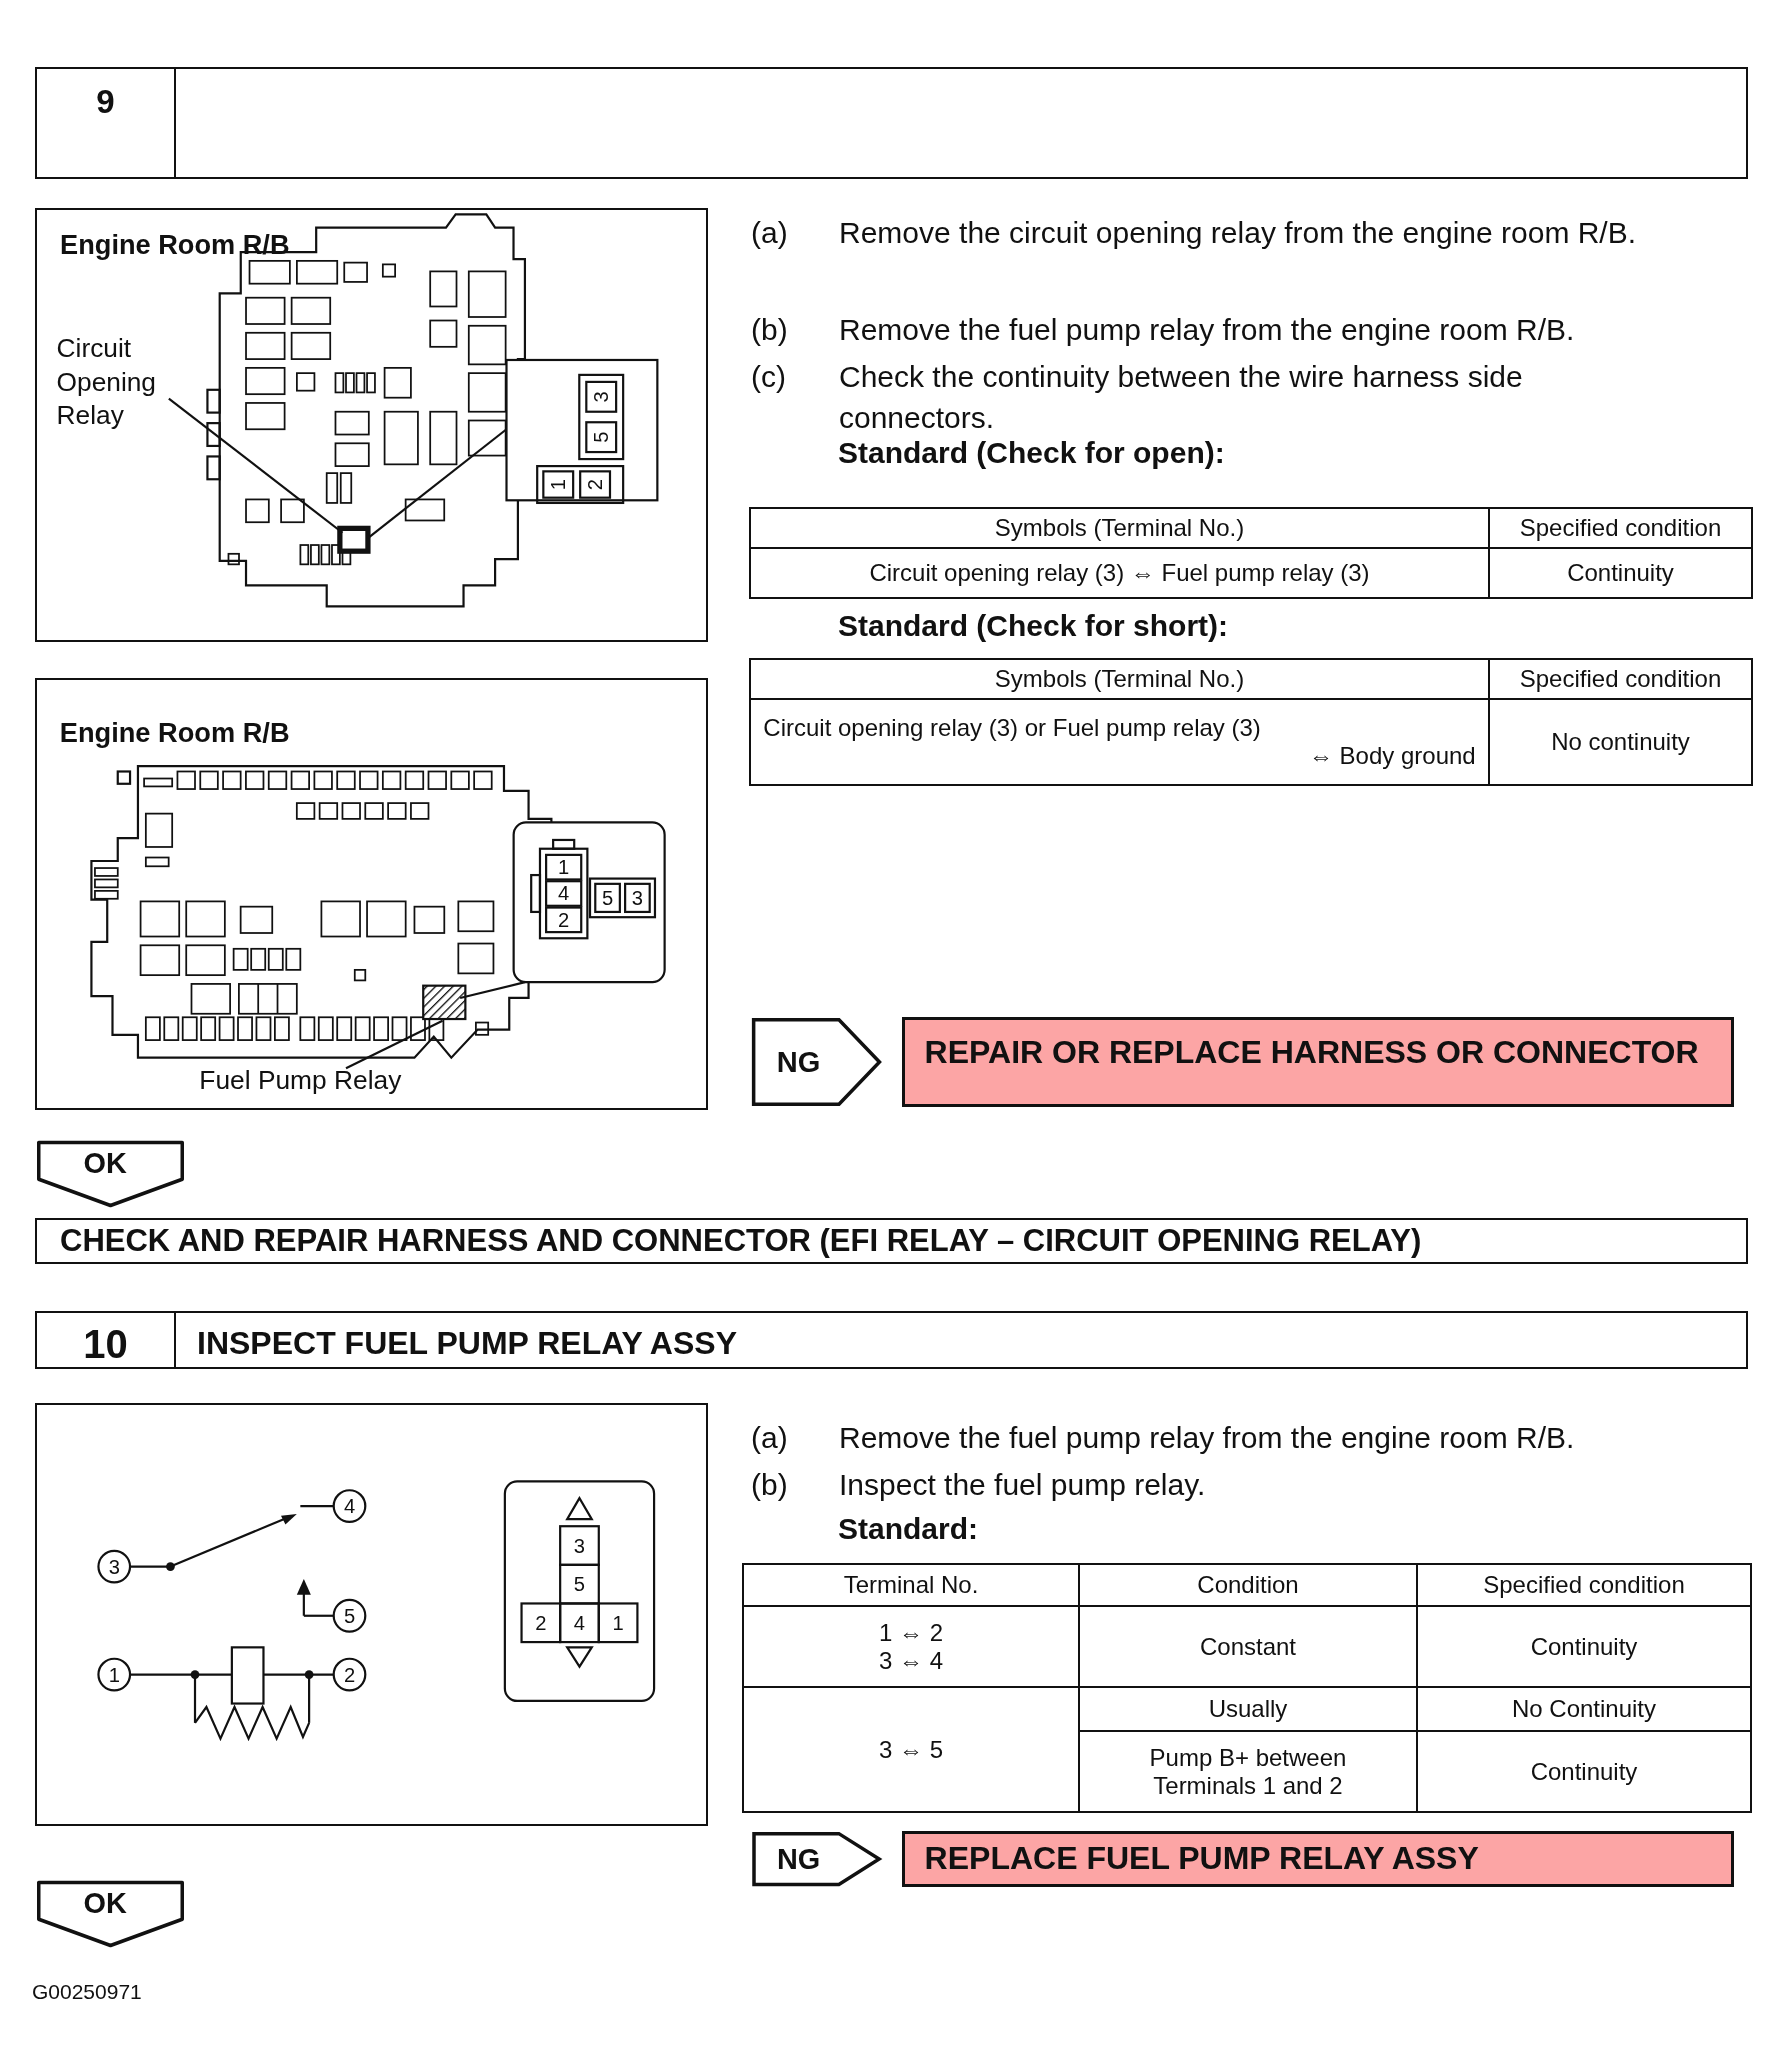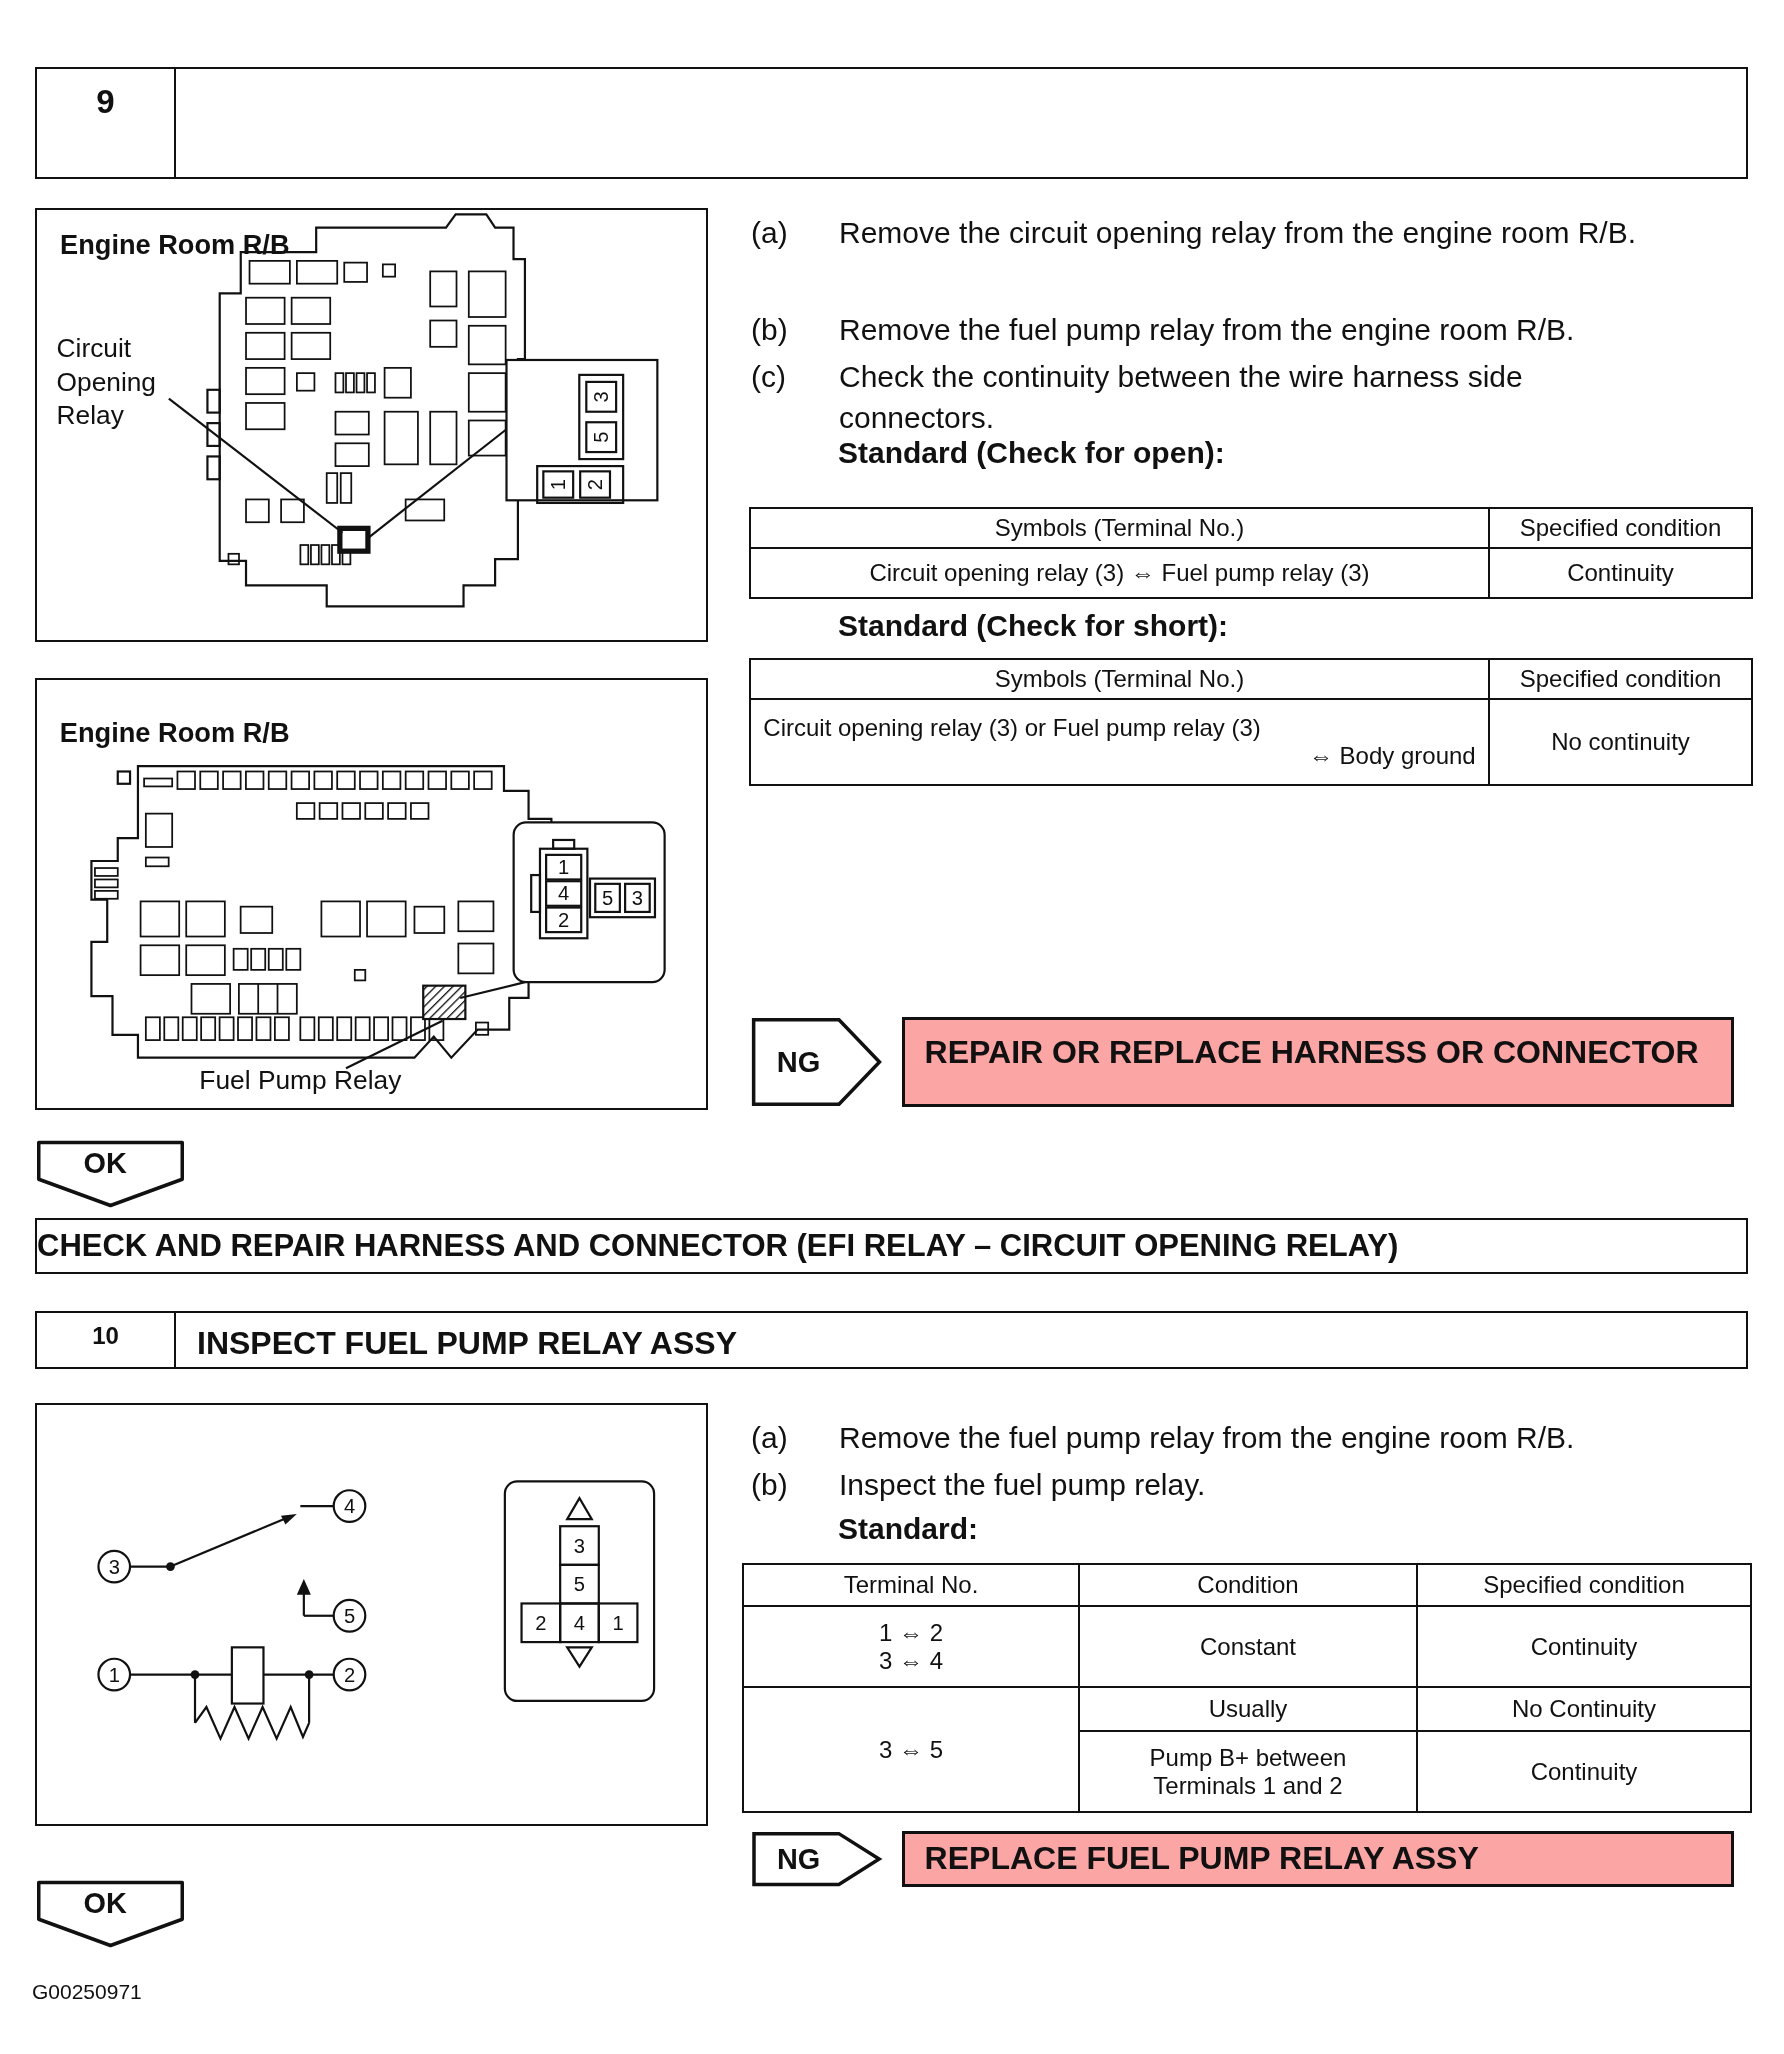--- a/index.html
+++ b/index.html
@@ -13,21 +13,21 @@
 
   .step-header { display:flex; }
   .step-num {
     flex:0 0 139px; border-right:2.6px solid #111; text-align:center;
     font-weight:bold; font-size:33px; padding-top:14px;
   }
   .step-title {
     flex:1; font-weight:bold; font-size:32px; line-height:1.32;
     padding:12.3px 0 0 21px; max-width:1422px;
   }
-  .compact .step-num { padding-top:8.8px; font-size:24px; }
+  .compact .step-num { padding-top:8.8px; font-size:40px; }
   .compact .step-title { padding-top:8.8px; }
 
   .instr { display:flex; font-size:30px; line-height:1.38; }
   .instr .letter { flex:0 0 88px; }
   .instr .itext { width:843px; }
 
   .std-heading { font-weight:bold; font-size:30px; }
 
   table.spec { border-collapse:collapse; table-layout:fixed; background:#fff;
     font-size:24px; border:2.6px solid #111; }
@@ -290,21 +290,21 @@
   <div class="ng-box" style="width:832px; min-height:90px; padding:10.5px 19.3px; text-align:justify;">REPAIR OR REPLACE HARNESS OR CONNECTOR</div>
 </div>
 
 <div class="abs" style="left:35px; top:1139px;">
   <svg width="151" height="70" viewBox="0 0 172 80">
     <polygon points="4,4 168,4 168,46 86,76 4,46" fill="#fff" stroke="#111" stroke-width="4" stroke-linejoin="round"></polygon>
     <text x="80" y="27" class="badge-text">OK</text>
   </svg>
 </div>
 
-<div class="abs bbox" style="left:35px; top:1218px; width:1713px; height:56px; display:flex; align-items:center; font-weight:bold; font-size:31px;">CHECK AND REPAIR HARNESS AND CONNECTOR (EFI RELAY – CIRCUIT OPENING RELAY)</div>
+<div class="abs bbox" style="left:35px; top:1218px; width:1713px; height:46px; display:flex; align-items:center; padding-left:23px; font-weight:bold; font-size:31px;">CHECK AND REPAIR HARNESS AND CONNECTOR (EFI RELAY – CIRCUIT OPENING RELAY)</div>
 
 <div class="abs bbox step-header compact" style="left:35px; top:1311px; width:1713px; height:58px;">
   <div class="step-num">10</div>
   <div class="step-title">INSPECT FUEL PUMP RELAY ASSY</div>
 </div>
 
 <div class="abs bbox" style="left:35px; top:1403px; width:673px; height:423px;">
   <svg viewBox="0 0 761 476" width="668" height="418">
     <g stroke="#111" stroke-width="2.5" fill="none">
       <line x1="106" y1="184" x2="152" y2="184"></line>

